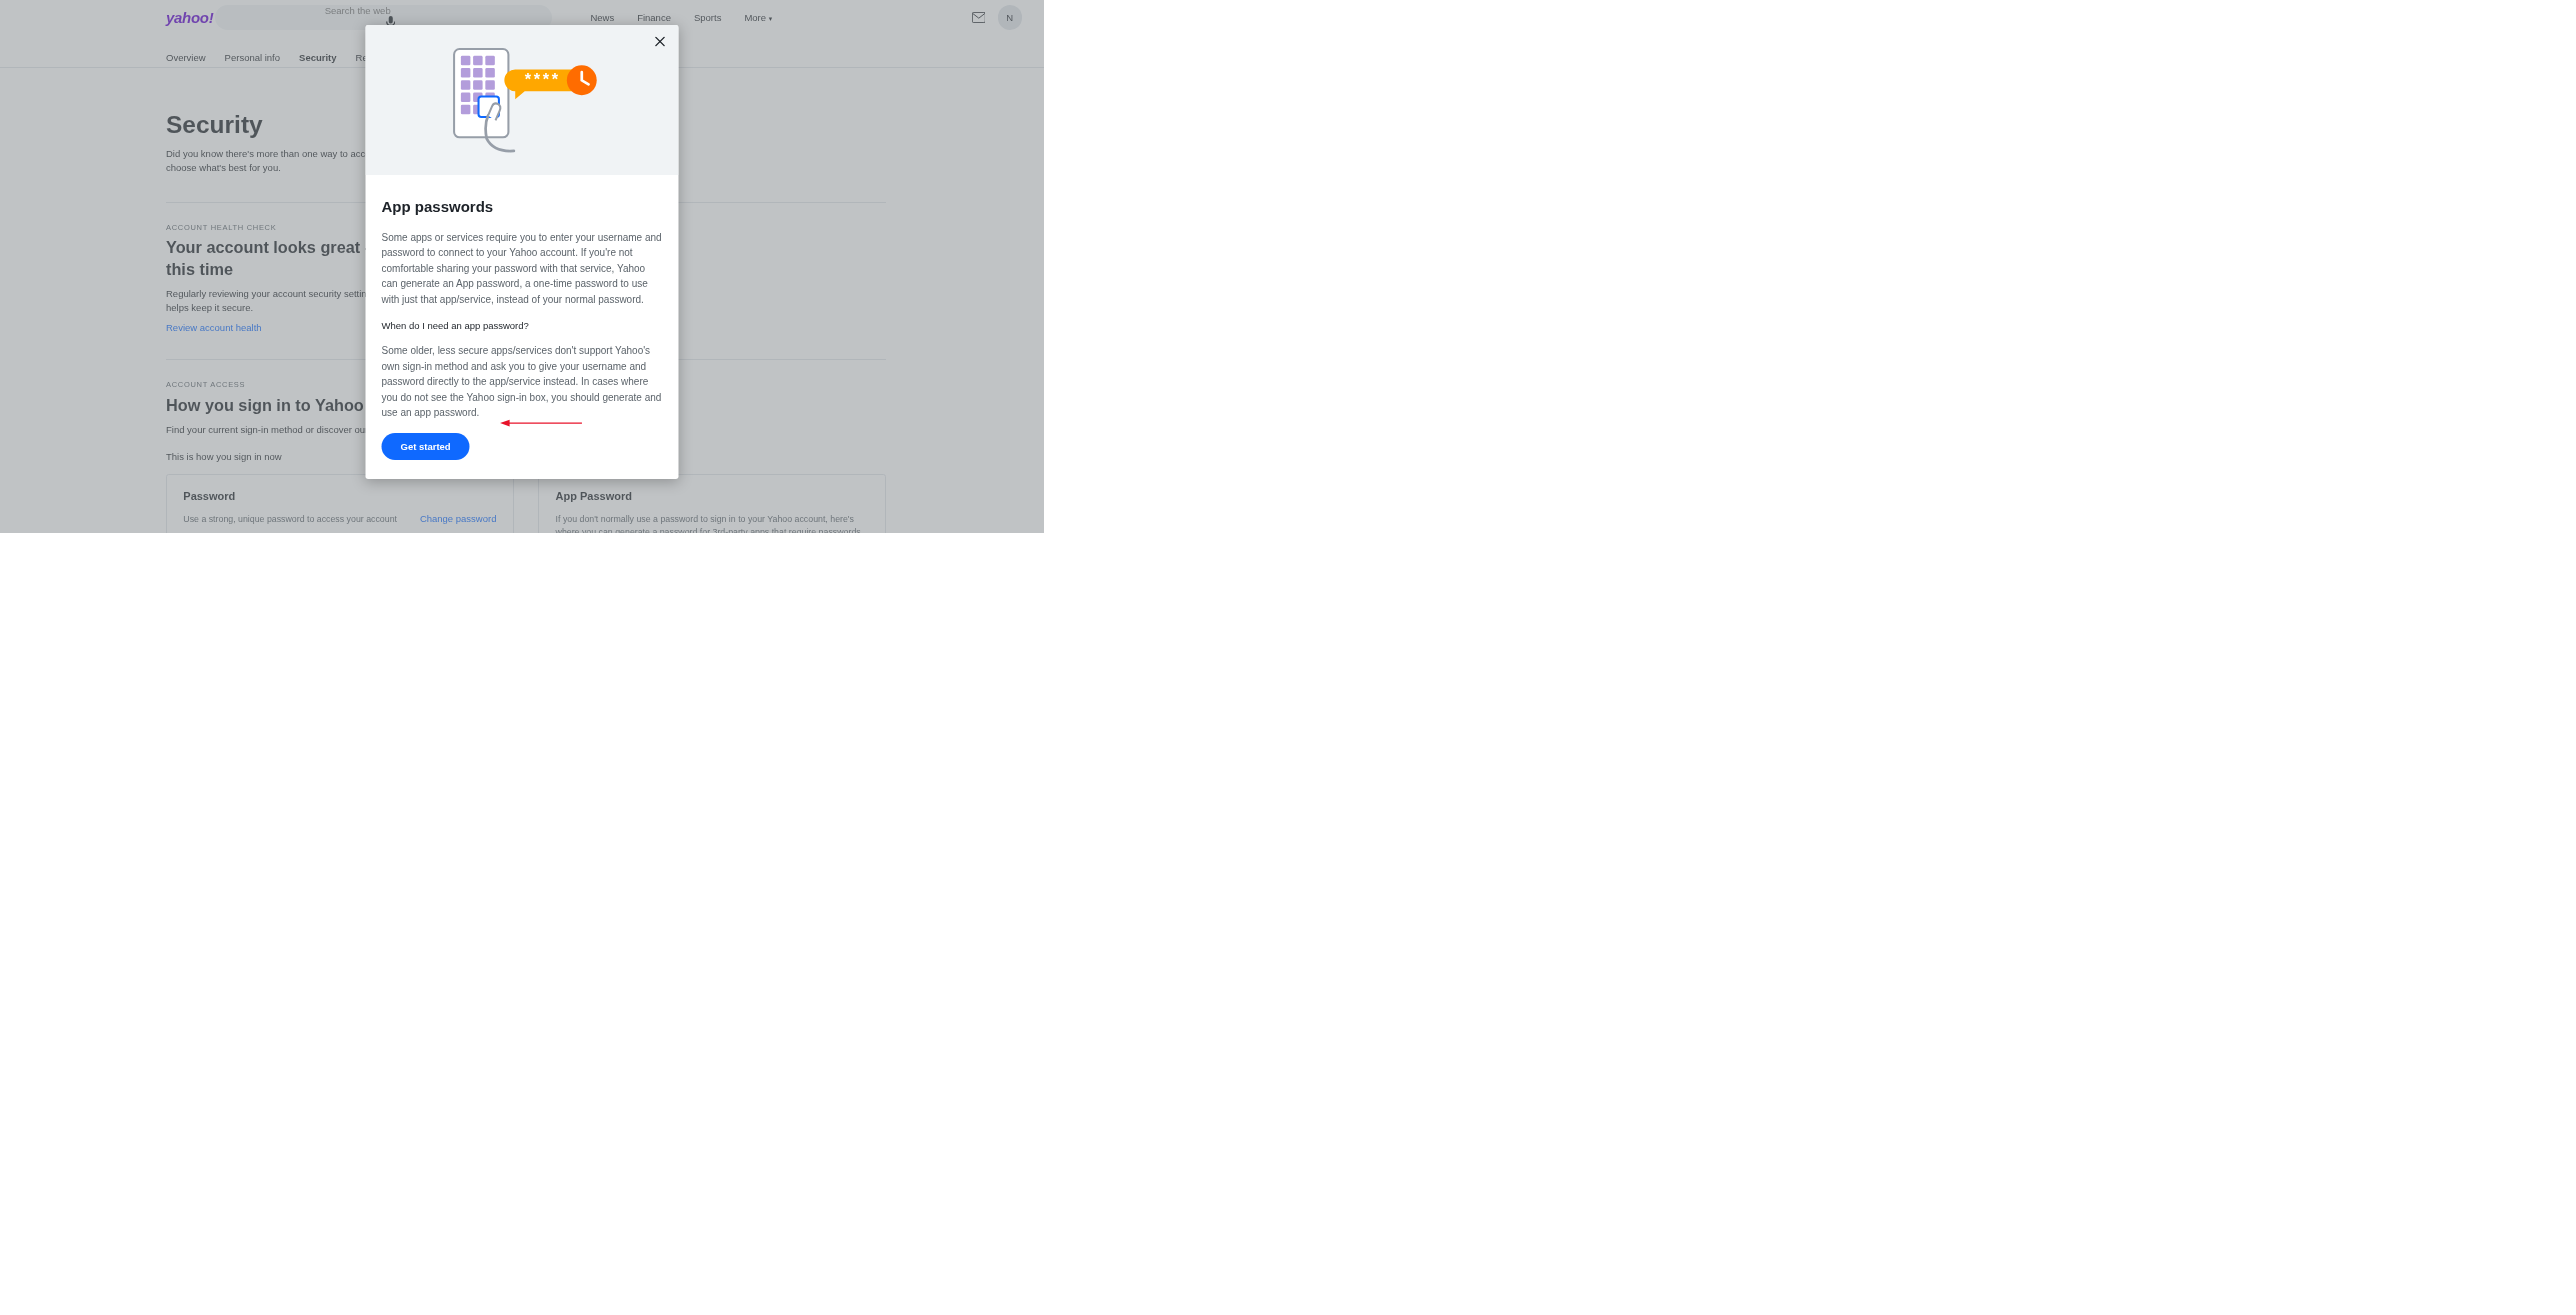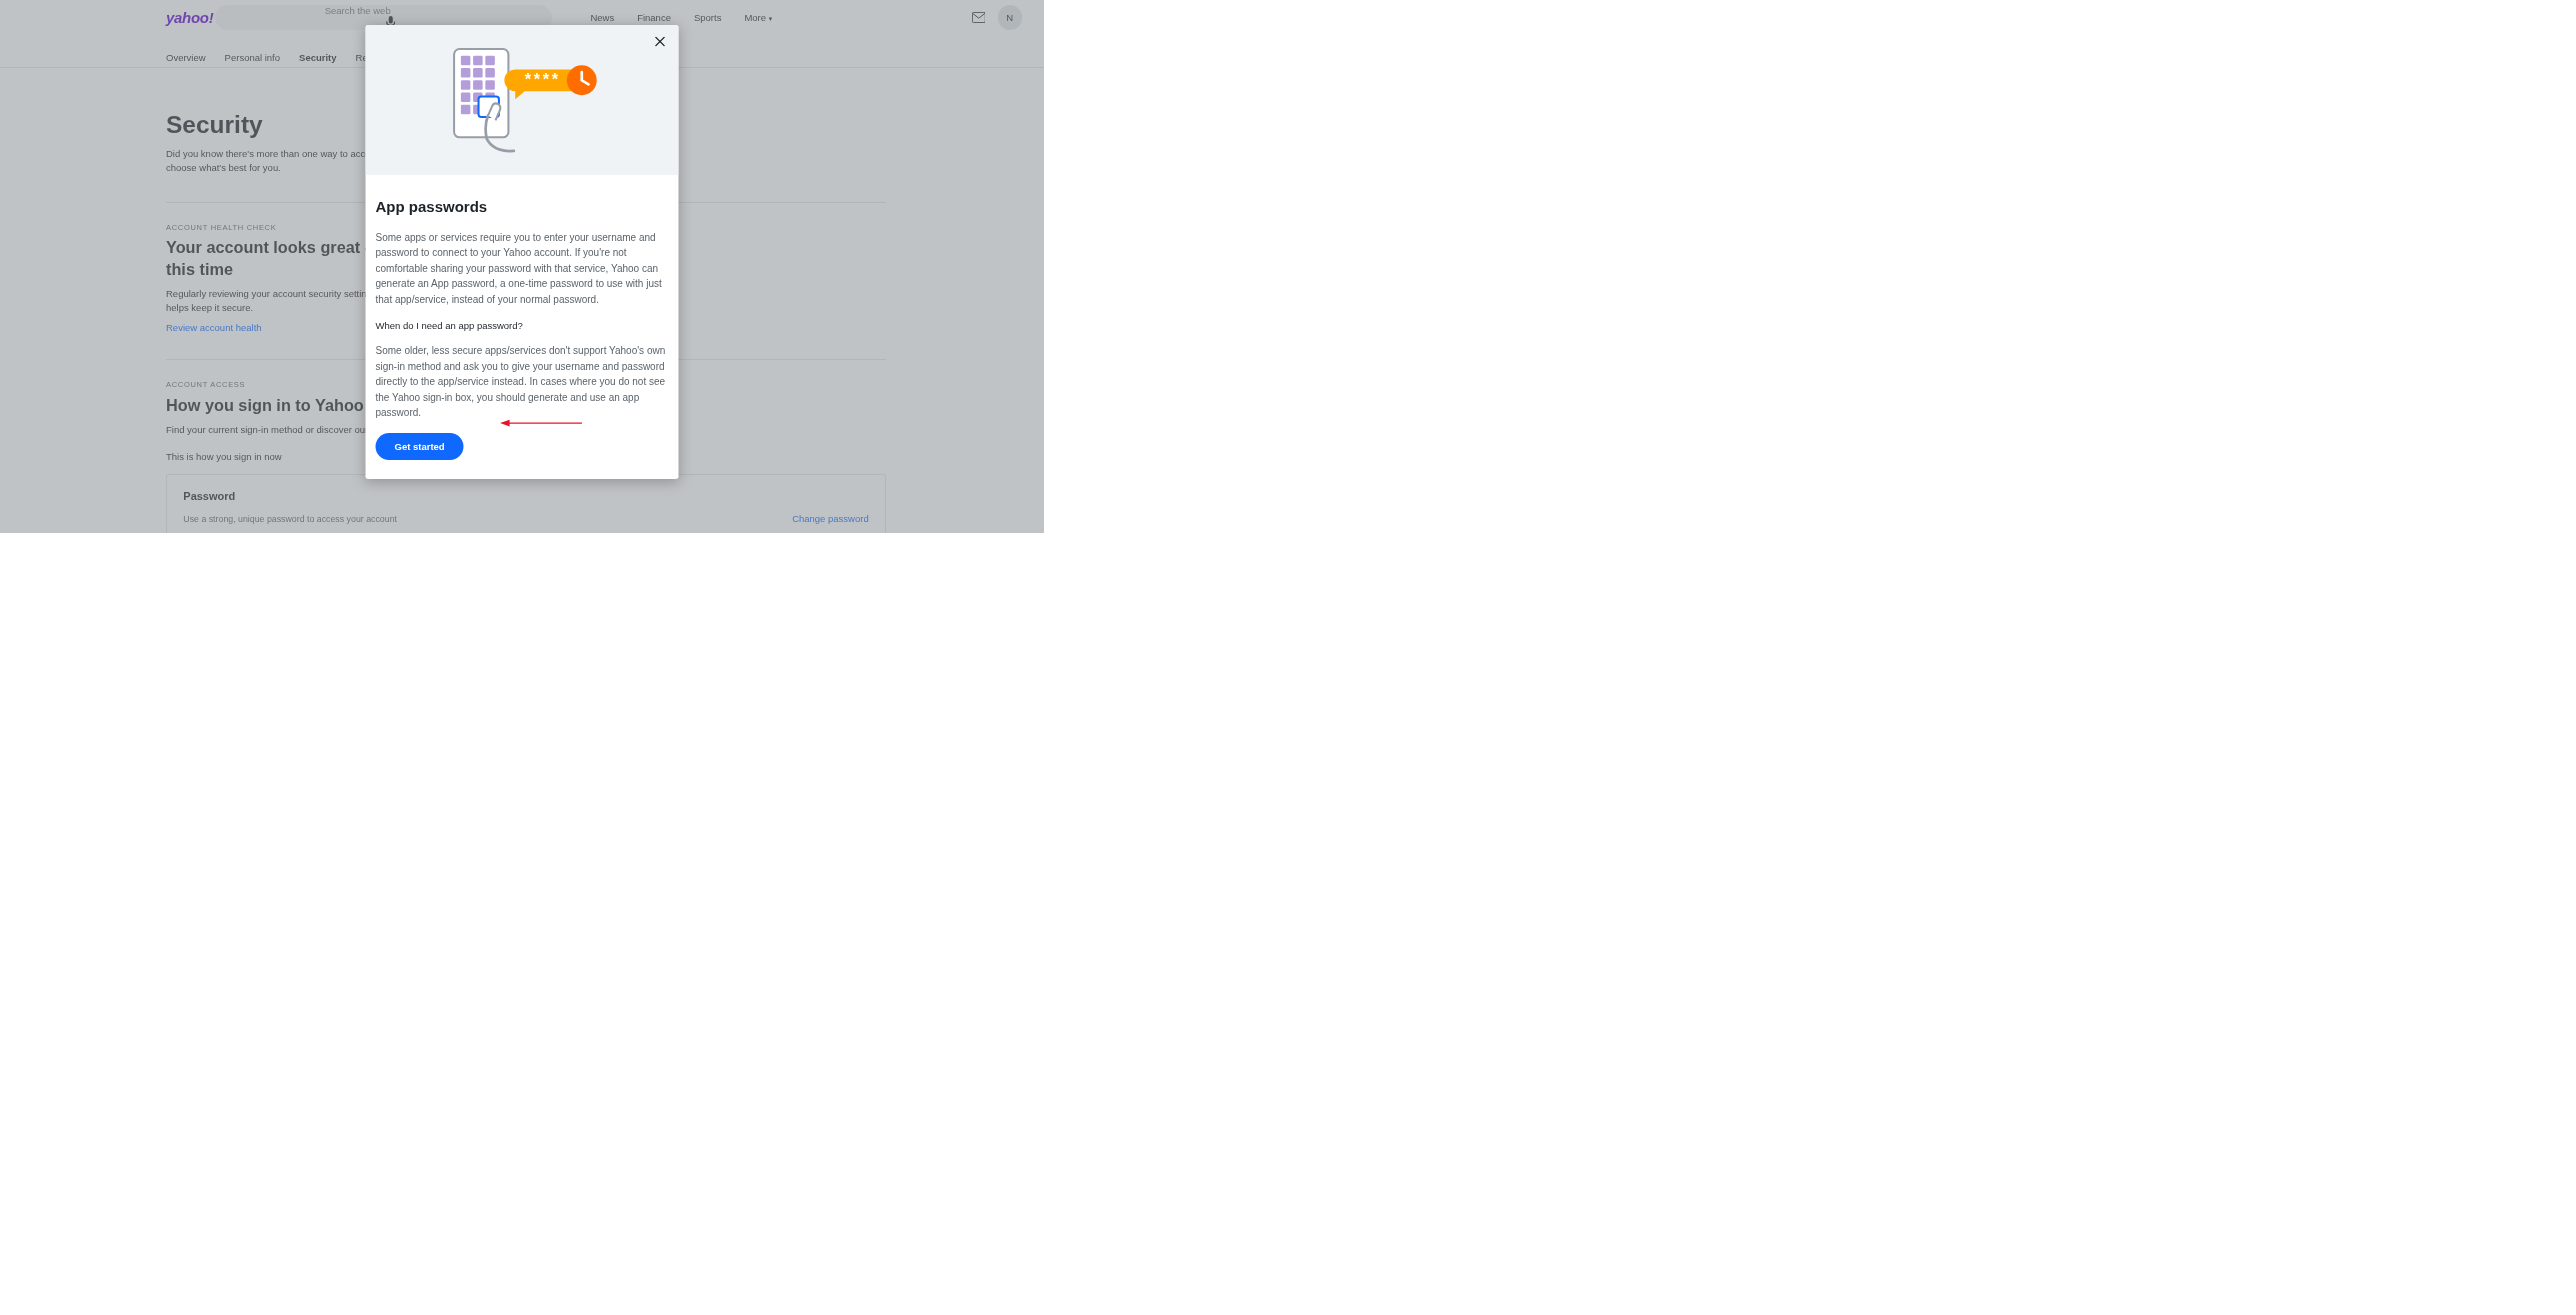--- a/index.html
+++ b/index.html
@@ -155,21 +155,21 @@
   }
   .modal-hero {
     background:#f0f3f5;
     height:150px;
     display:flex;
     align-items:center;
     justify-content:center;
     position:relative;
   }
   .modal-body {
-    padding: 23px 10px 19px;
+    padding: 23px 16px 19px;
   }
   .modal-body h2 { font-size:15px; font-weight:600; margin-bottom:15px; }
   .modal-body p { font-size:10px; color:#5b636a; line-height:1.55; margin-bottom:12.2px; }
   .modal-body .q { font-size:9.5px; color:#1d2228; font-weight:400; margin-bottom:9.5px; }
   .modal-btn {
     display:inline-block;
     background:#0f69ff;
     color:#fff;
     border:none;
     border-radius:15px;
@@ -258,20 +258,26 @@
   <div class="sec-body">Find your current sign-in method or discover our other options.</div>
 
   <div class="signin-how">This is how you sign in now</div>
 
   <div class="cards">
     <div class="card">
       <h3>Password</h3>
       <div class="card-row">
         <p>Use a strong, unique password to access your account</p>
         <a class="link-blue">Change password</a>
+      </div>
+    </div>
+    <div class="card">
+      <h3>App Password</h3>
+      <div class="card-row">
+        <p>If you don't normally use a password to sign in to your Yahoo account, here's where you can generate a password for 3rd-party apps that require passwords.</p>
       </div>
     </div>
   </div>
 </div>
 
 <div class="scrim"></div>
 
 <div class="modal">
   <span class="modal-close">
     <svg width="11" height="11" viewBox="0 0 16 16">

